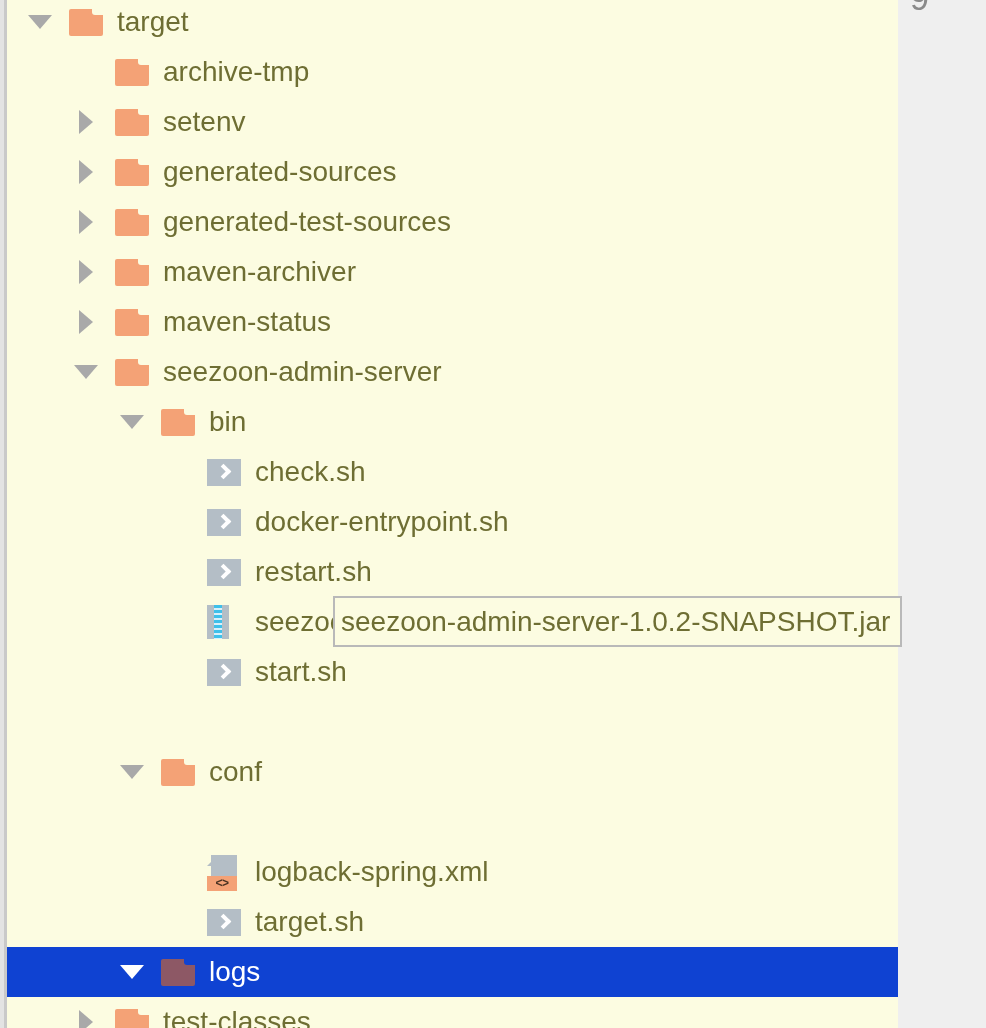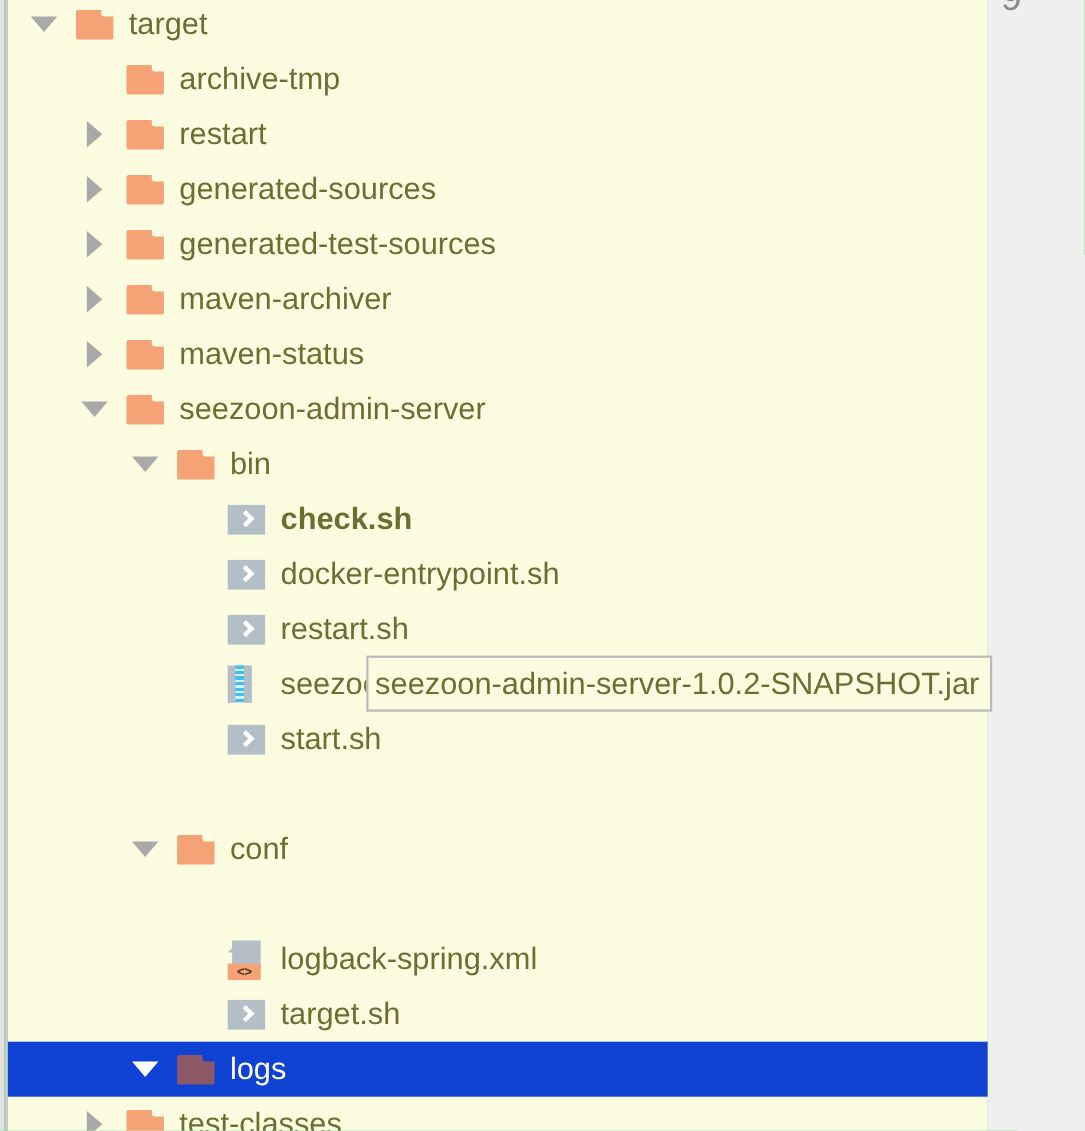--- a/index.html
+++ b/index.html
@@ -276,21 +276,21 @@
         </span>
         <span class="label" style="left:156px">archive-tmp</span>
       </div>
       <div class="row" style="top: 97px;">
         <span class="twisty" style="left:66px">
           <span class="tri-right"></span>
         </span>
         <span class="icon" style="left:108px">
           <span class="ic-folder"></span>
         </span>
-        <span class="label" style="left:156px">restart</span>
+        <span class="label" style="left:156px">setenv</span>
       </div>
       <div class="row" style="top: 147px;">
         <span class="twisty" style="left:66px">
           <span class="tri-right"></span>
         </span>
         <span class="icon" style="left:108px">
           <span class="ic-folder"></span>
         </span>
         <span class="label" style="left:156px">generated-sources</span>
       </div>
@@ -332,21 +332,21 @@
       </div>
       <div class="row" style="top: 397px;">
         <span class="twisty" style="left:112px">
           <span class="tri-down"></span>
         </span>
         <span class="icon" style="left:154px">
           <span class="ic-folder"></span>
         </span>
         <span class="label" style="left:202px">bin</span>
       </div>
-      <div class="row" style="top: 447px; font-weight: bold;">
+      <div class="row" style="top: 447px;">
         <span class="icon" style="left:200px">
           <span class="ic-sh"></span>
         </span>
         <span class="label" style="left:248px">check.sh</span>
       </div>
       <div class="row" style="top: 497px;">
         <span class="icon" style="left:200px">
           <span class="ic-sh"></span>
         </span>
         <span class="label" style="left:248px">docker-entrypoint.sh</span>

